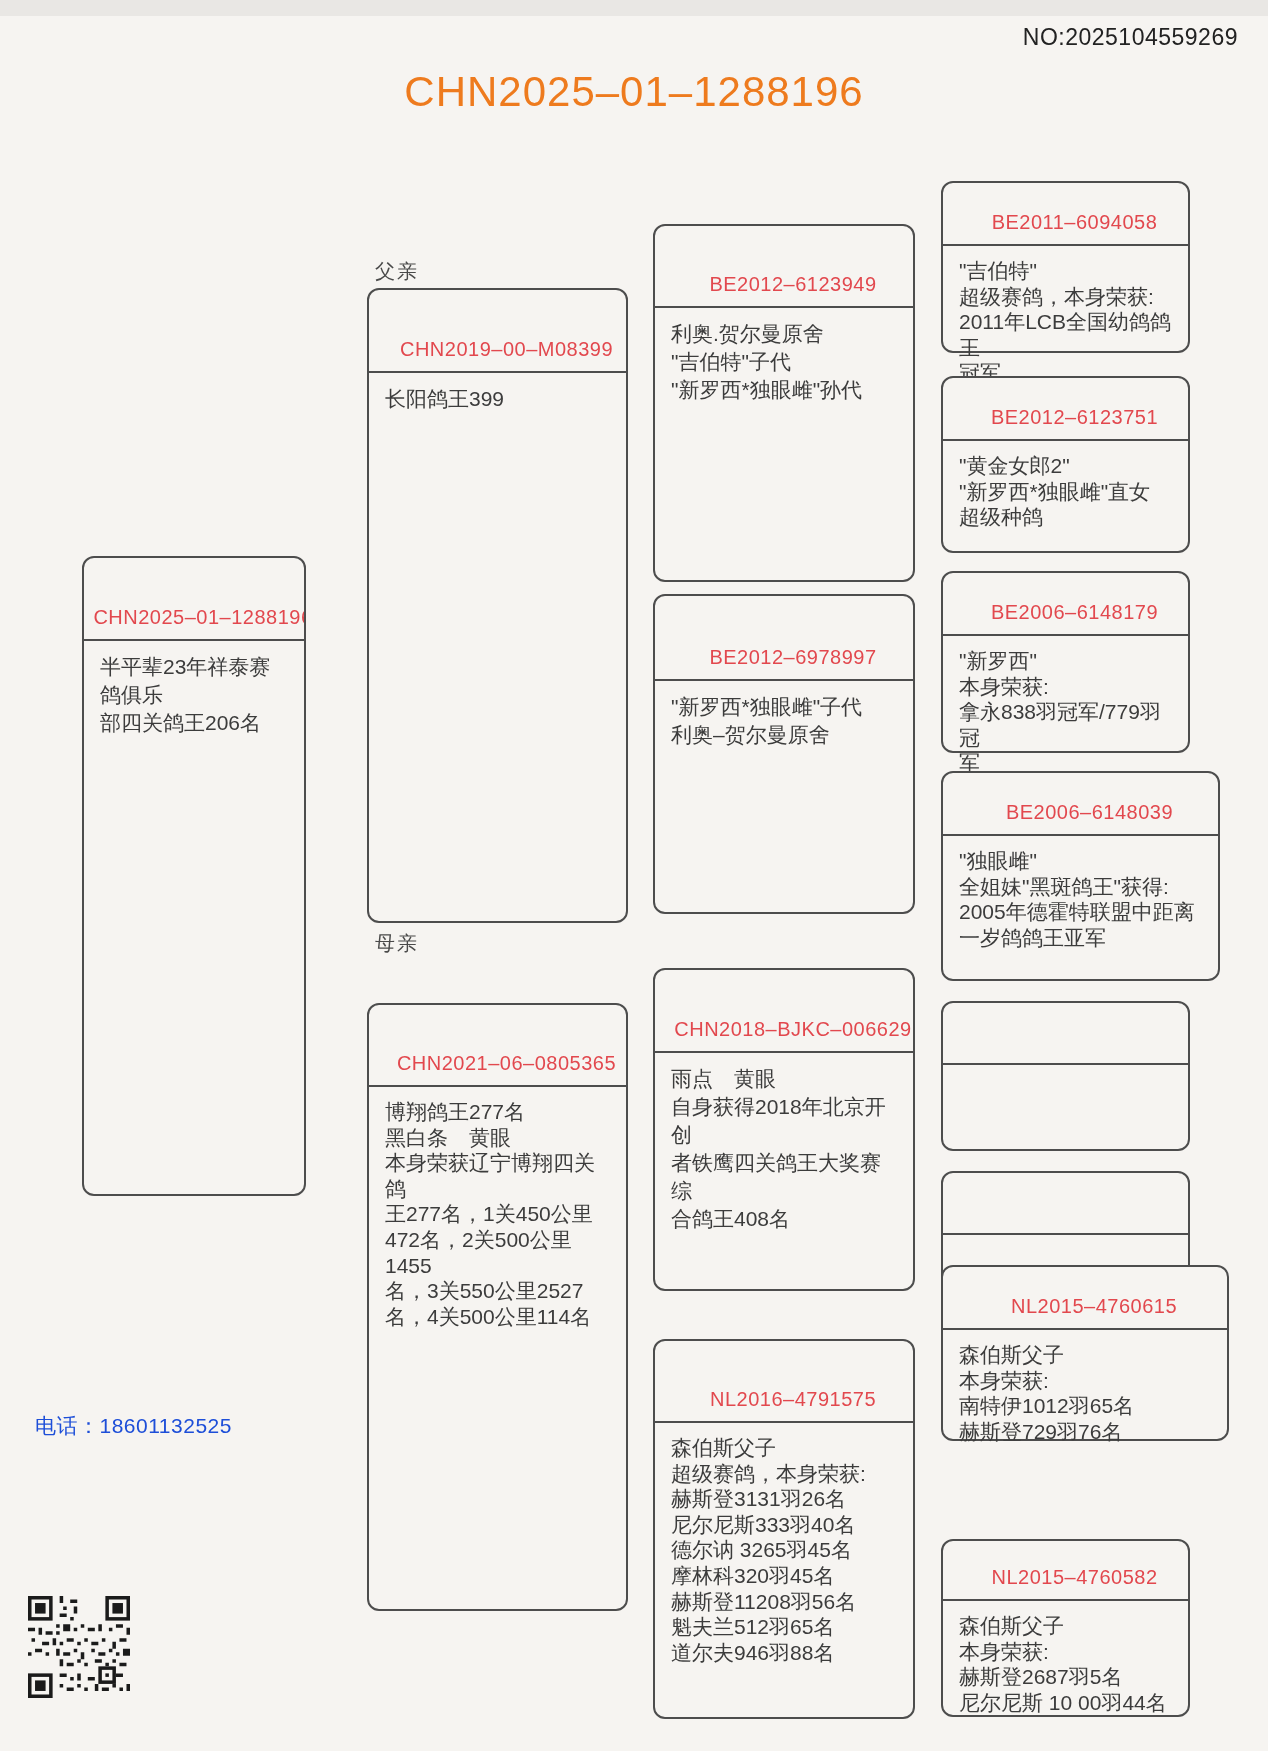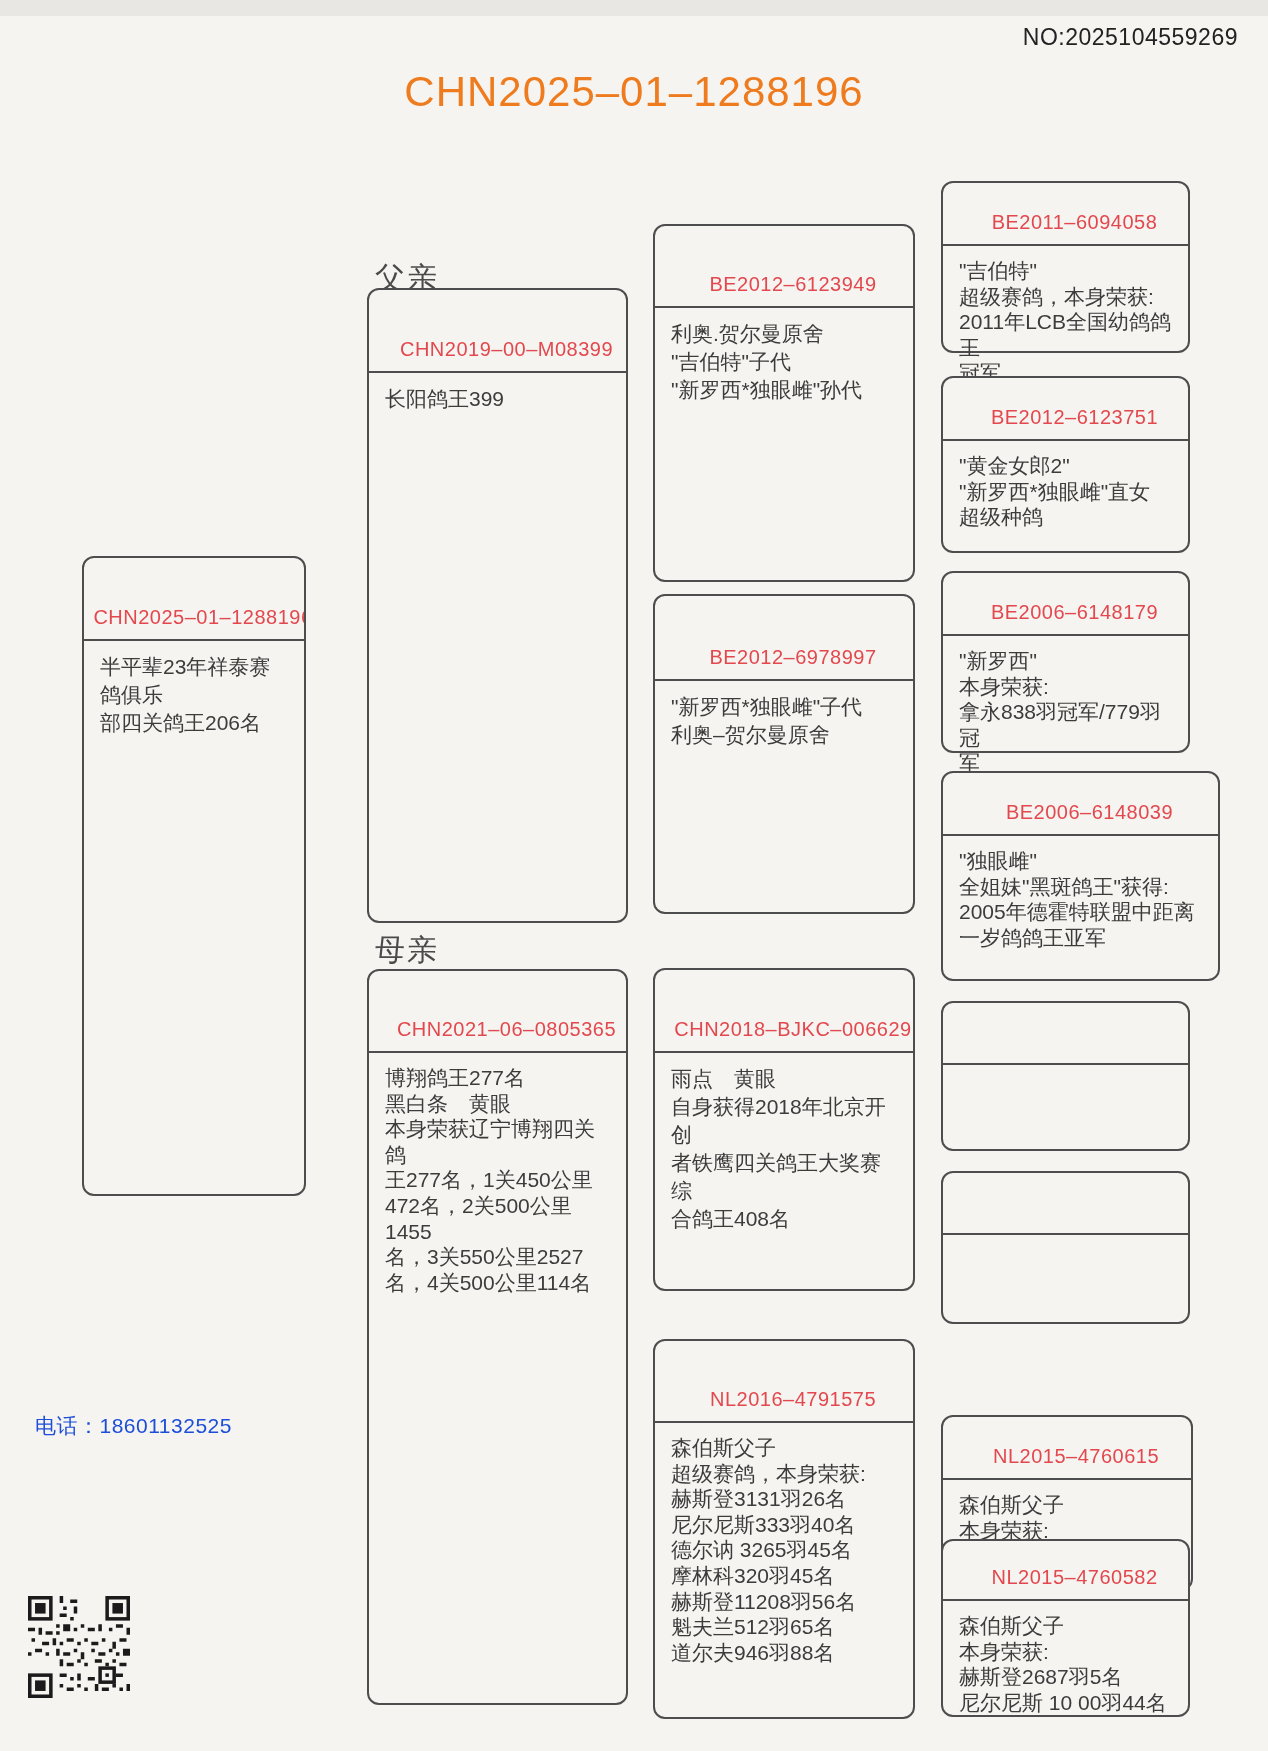--- a/index.html
+++ b/index.html
@@ -25,21 +25,21 @@
     font-size:23px;letter-spacing:.5px;color:#222;
   }
   .page-title{
     position:absolute;top:52px;left:0;width:100%;
     text-align:center;
     font-size:42px;font-weight:500;letter-spacing:1px;
     color:var(--accent);
   }
   .parent-label{
     position:absolute;
-    font-size:30px;color:var(--label);letter-spacing:2px;
+    font-size:20px;color:var(--label);letter-spacing:2px;
   }
   .pbox{
     position:absolute;
     border:2px solid var(--line);
     border-radius:12px;
     box-sizing:border-box;
     background:var(--bg);
   }
   .pbox-title{
     height:var(--th,70px);
@@ -82,21 +82,21 @@
 部四关鸽王206名</div>
   </div>
 
   <div class="parent-label" style="left:375px;top:242px">父亲</div>
   <div class="pbox" style="left:367px;top:272px;width:261px;height:635px;--th:83px">
     <div class="pbox-title">CHN2019–00–M08399</div>
     <div class="pbox-body">长阳鸽王399</div>
   </div>
 
   <div class="parent-label" style="left:375px;top:914px">母亲</div>
-  <div class="pbox" style="left:367px;top:953px;width:261px;height:736px;--th:82px">
+  <div class="pbox" style="left:367px;top:987px;width:261px;height:608px;--th:82px">
     <div class="pbox-title">CHN2021–06–0805365</div>
     <div class="pbox-body tight">博翔鸽王277名
 黑白条　黄眼
 本身荣获辽宁博翔四关鸽
 王277名，1关450公里
 472名，2关500公里1455
 名，3关550公里2527
 名，4关500公里114名</div>
   </div>
 
@@ -168,21 +168,21 @@
   <div class="pbox" style="left:941px;top:985px;width:249px;height:150px;--th:62px">
     <div class="pbox-title"></div>
     <div class="pbox-body"></div>
   </div>
 
   <div class="pbox" style="left:941px;top:1155px;width:249px;height:153px;--th:62px">
     <div class="pbox-title"></div>
     <div class="pbox-body"></div>
   </div>
 
-  <div class="pbox" style="left:941px;top:1399px;width:252px;height:176px;--th:63px">
+  <div class="pbox" style="left:941px;top:1249px;width:288px;height:176px;--th:63px">
     <div class="pbox-title">NL2015–4760615</div>
     <div class="pbox-body tight">森伯斯父子
 本身荣获:
 南特伊1012羽65名
 赫斯登729羽76名</div>
   </div>
 
   <div class="pbox" style="left:941px;top:1523px;width:249px;height:178px;--th:60px">
     <div class="pbox-title">NL2015–4760582</div>
     <div class="pbox-body tight">森伯斯父子

